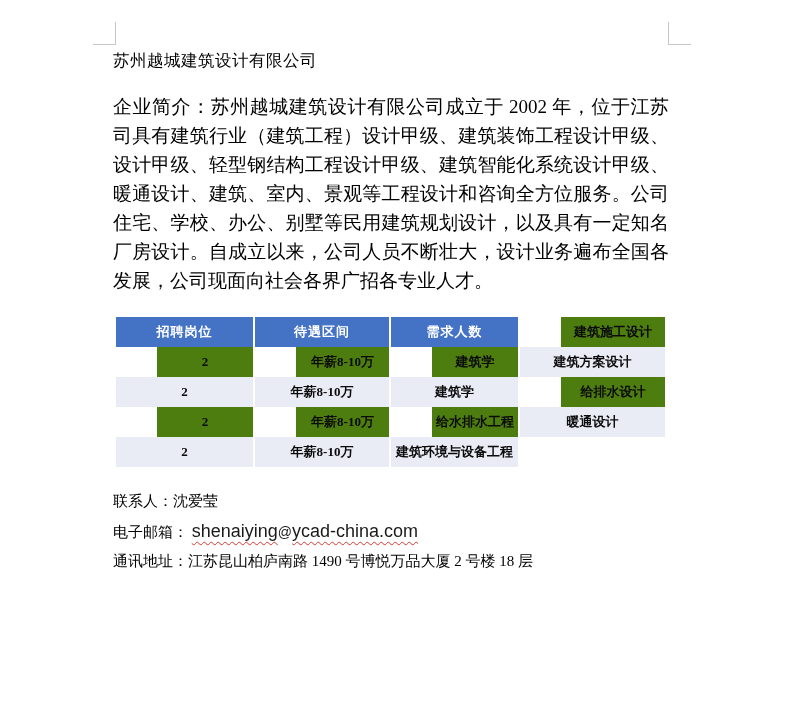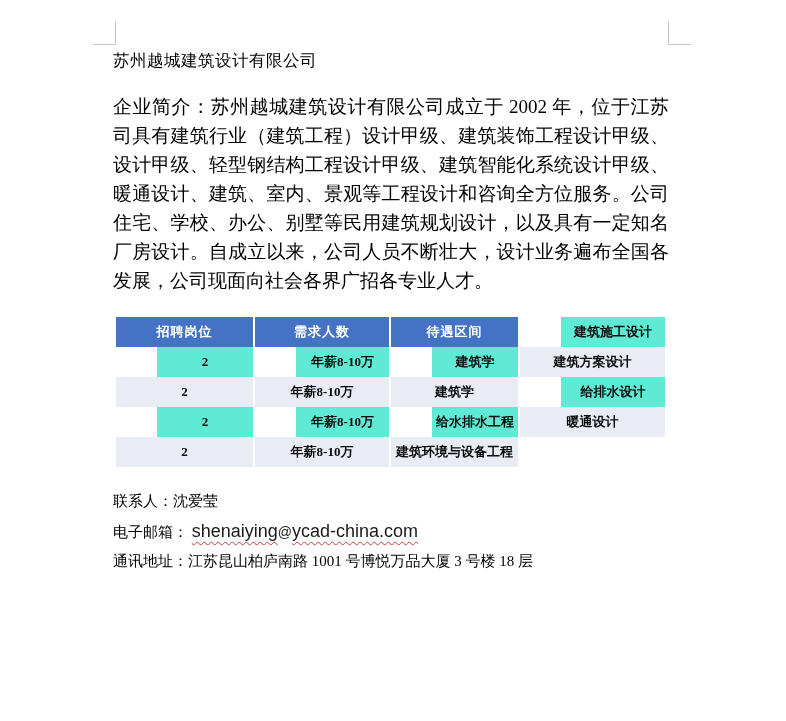--- a/index.html
+++ b/index.html
@@ -39,21 +39,21 @@
     grid-auto-rows:30px;
     gap:0 2px;
     background:#ffffff;
     font-size:13px;font-weight:bold;border-radius:30px;
   }
   .cell{
     display:flex;align-items:center;justify-content:center;
     white-space:nowrap;
   }
   .cell.head{background:#4472C4;color:#ffffff;letter-spacing:1px;}
-  .cell.band-dark{background:#5eead4;color:#0b0b0b;margin-left:41px;}
+  .cell.band-dark{background:#4d7c0f;color:#0b0b0b;margin-left:41px;}
   .cell.band-light{background:#E9EBF5;color:#0b0b0b;}
 
   .contact-line{
     position:absolute;left:113px;
     font-size:15px;line-height:22px;white-space:nowrap;
   }
   .contact-person{top:490px;}
   .contact-email{top:520px;}
   .contact-address{top:550px;}
   .email-part{
@@ -85,22 +85,22 @@
     <div class="line">司具有建筑行业（建筑工程）设计甲级、建筑装饰工程设计甲级、建筑幕墙工程</div>
     <div class="line">设计甲级、轻型钢结构工程设计甲级、建筑智能化系统设计甲级、可为客户提供</div>
     <div class="line">暖通设计、建筑、室内、景观等工程设计和咨询全方位服务。公司主要从事商业、</div>
     <div class="line">住宅、学校、办公、别墅等民用建筑规划设计，以及具有一定知名度的外资企业</div>
     <div class="line">厂房设计。自成立以来，公司人员不断壮大，设计业务遍布全国各地。由于业务</div>
     <div class="line last">发展，公司现面向社会各界广招各专业人才。</div>
   </div>
 
   <div class="recruit-table">
     <div class="cell head">招聘岗位</div>
+    <div class="cell head">待遇区间</div>
     <div class="cell head">需求人数</div>
-    <div class="cell head">待遇区间</div>
 
     <div class="cell band-dark">建筑施工设计</div>
     <div class="cell band-dark">2</div>
     <div class="cell band-dark">年薪8-10万</div>
     <div class="cell band-dark">建筑学</div>
 
     <div class="cell band-light">建筑方案设计</div>
     <div class="cell band-light">2</div>
     <div class="cell band-light">年薪8-10万</div>
     <div class="cell band-light">建筑学</div>
@@ -116,15 +116,15 @@
     <div class="cell band-light">建筑环境与设备工程</div>
   </div>
 
   <div class="contact-line contact-person">联系人：沈爱莹</div>
 
   <div class="contact-line contact-email">
     <span>电子邮箱：</span>
     <span class="email-part">shenaiying</span><span class="email-at">@</span><span class="email-part">ycad-china.com</span>
   </div>
 
-  <div class="contact-line contact-address">通讯地址：江苏昆山柏庐南路 1001 号博悦万品大厦 3 号楼 18 层</div>
+  <div class="contact-line contact-address">通讯地址：江苏昆山柏庐南路 1490 号博悦万品大厦 2 号楼 18 层</div>
 
 </div>
 
 </body></html>

